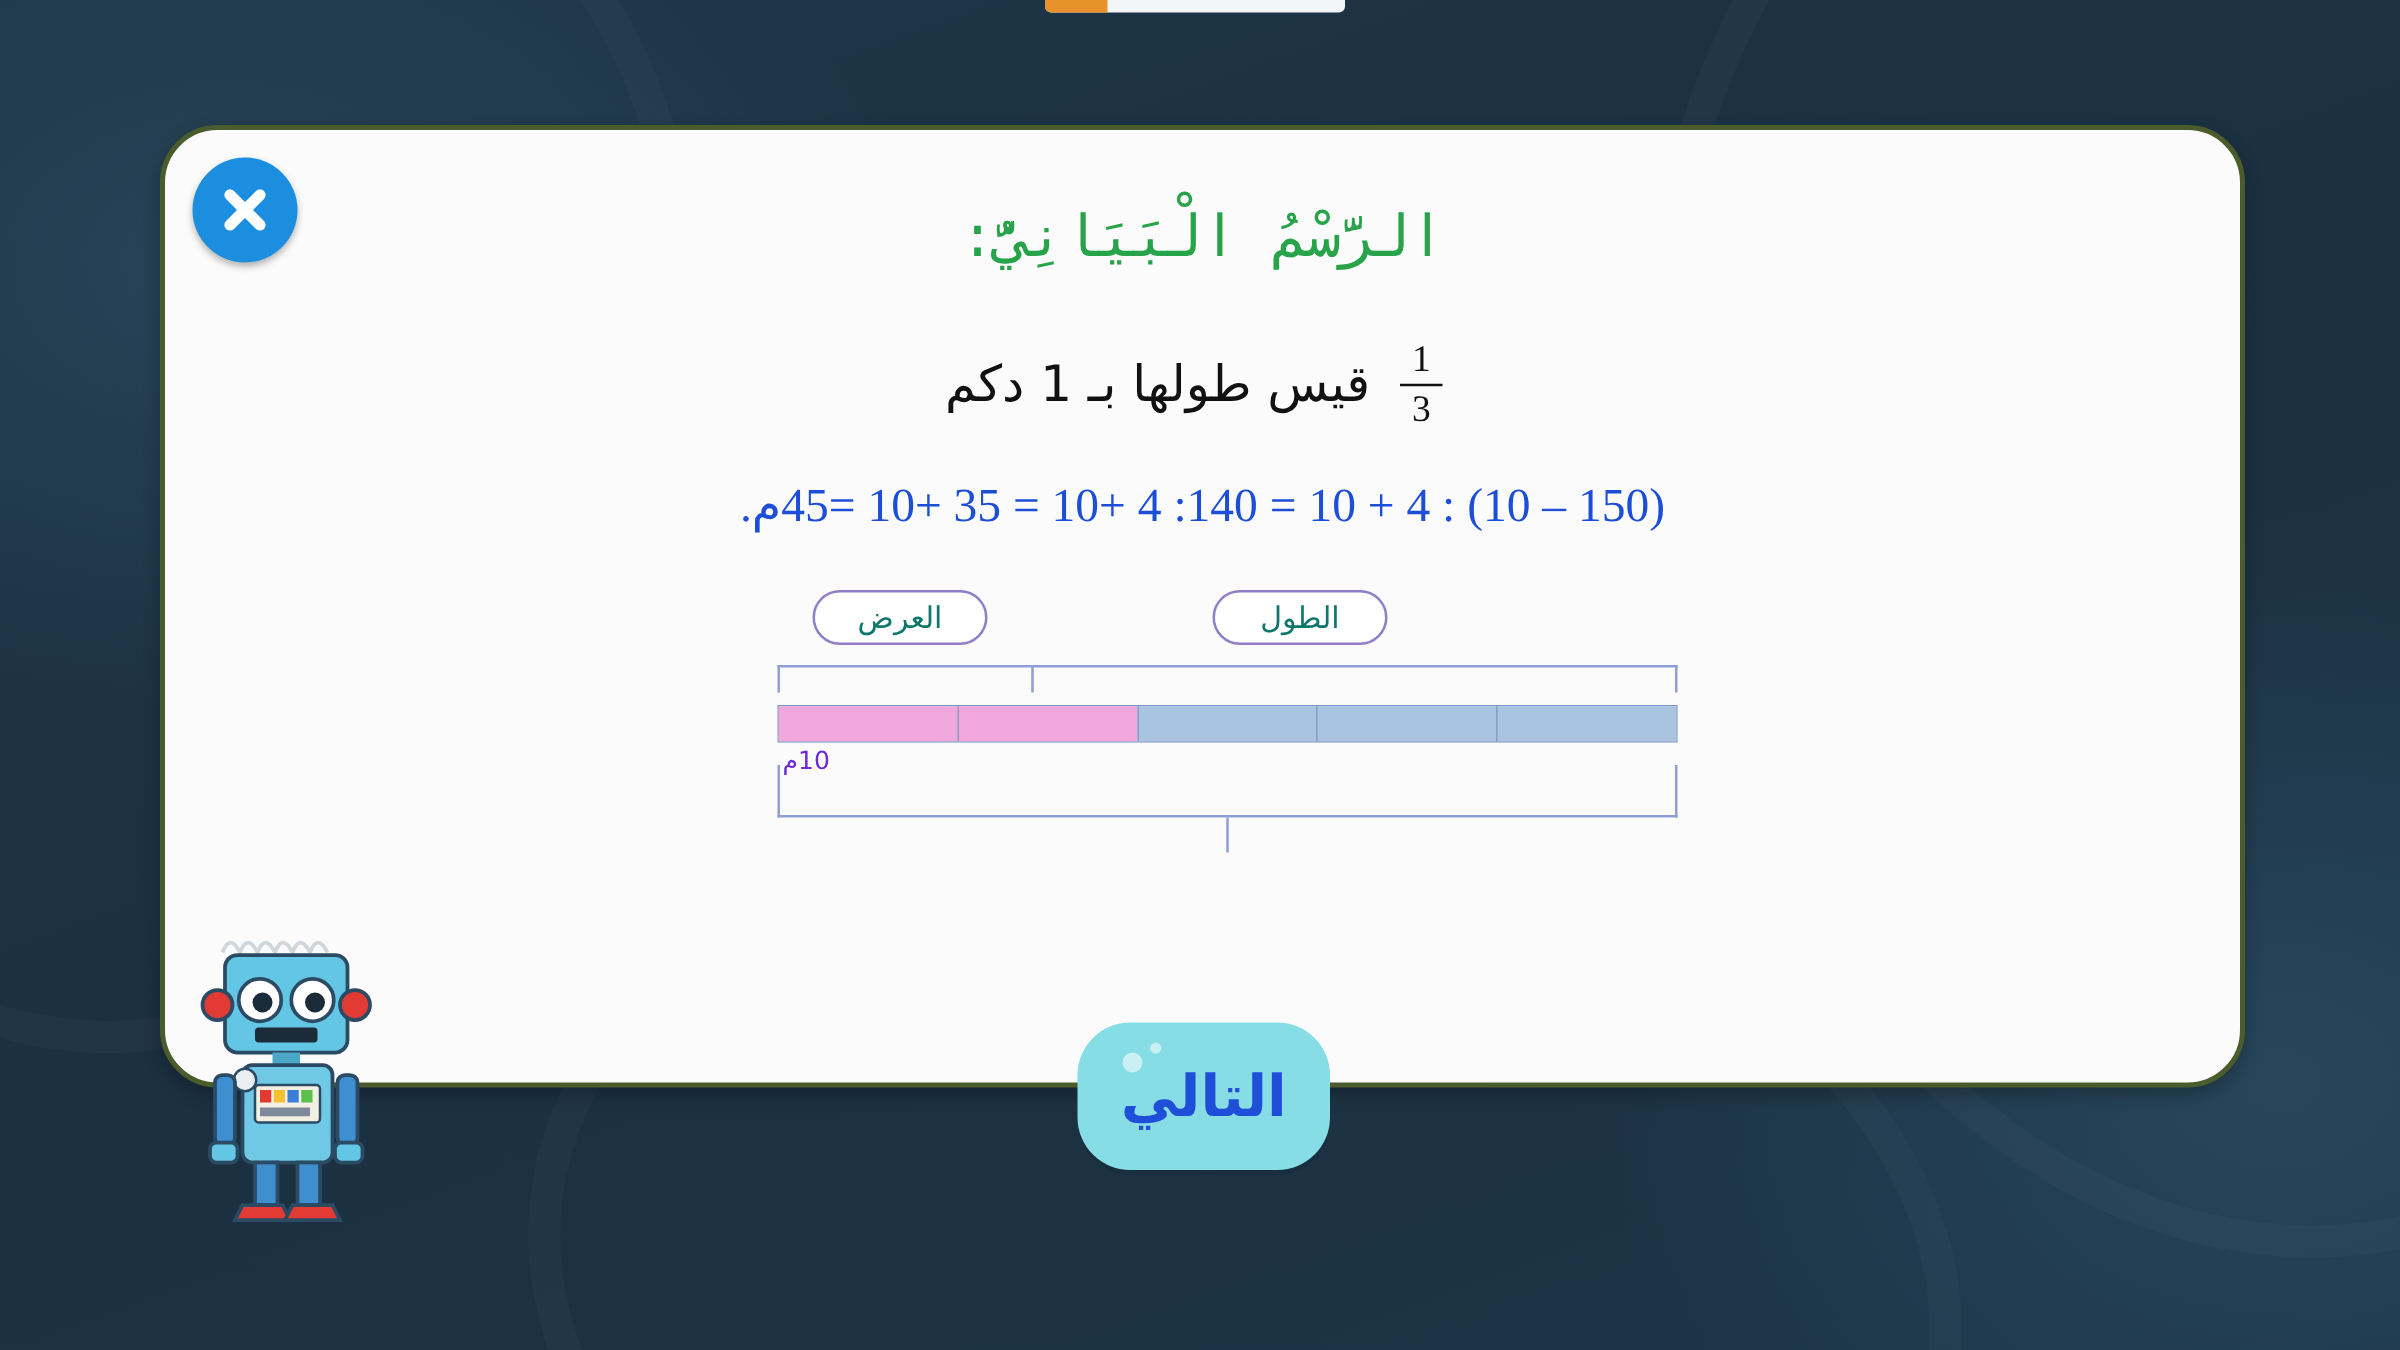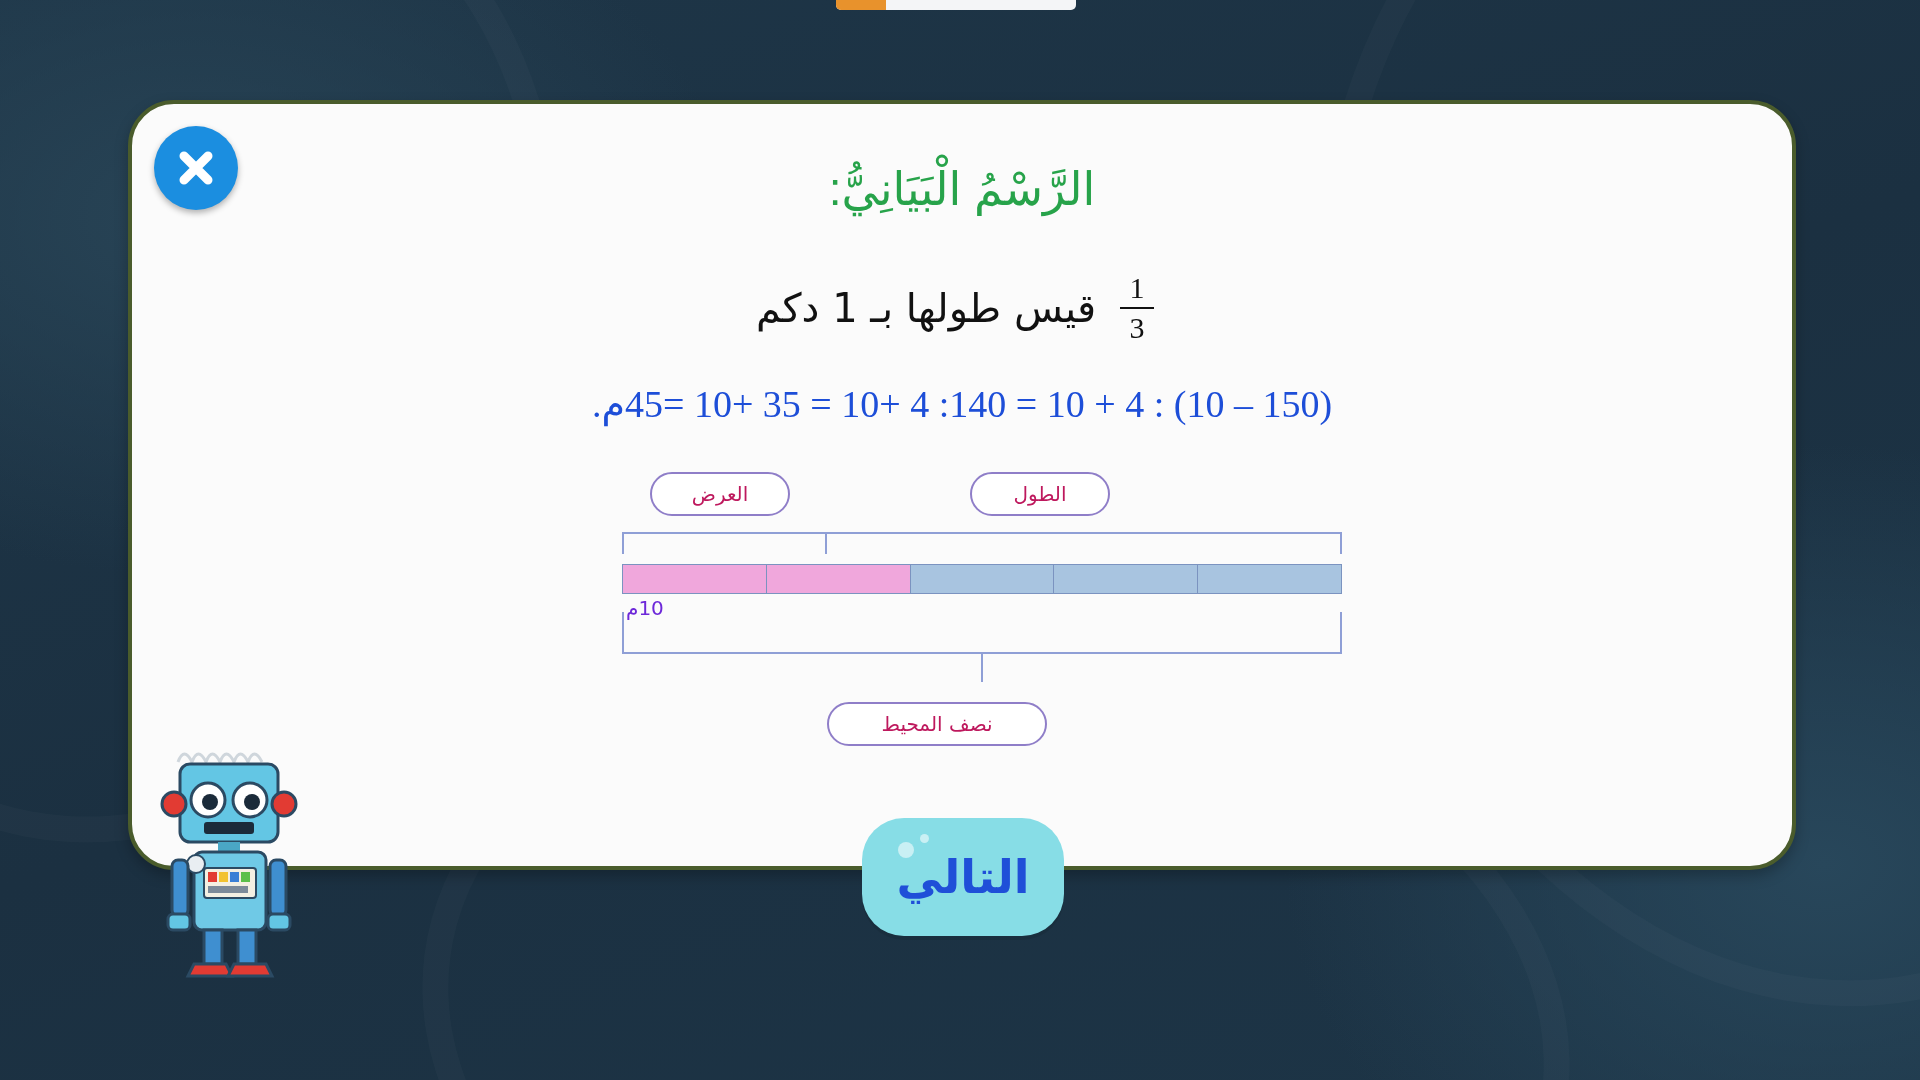--- a/index.html
+++ b/index.html
@@ -86,21 +86,21 @@
 
   
   .title {
     position: absolute;
     top: 58px;
     left: 0;
     width: 100%;
     text-align: center;
     color: #27a34a;
     font-size: 46px;
-    font-family: Liberation Sans, sans-serif;
+    font-family: Liberation Mono, monospace;
     direction: rtl;
     font-weight: 400;
   }
 
   
   .statement {
     position: absolute;
     top: 168px;
     left: 0;
     width: 100%;
@@ -149,22 +149,22 @@
   }
   .pill {
     position: absolute;
     background: #ffffff;
     border: 2px solid #8f7ec8;
     border-radius: 22px;
     height: 44px;
     display: flex;
     align-items: center;
     justify-content: center;
-    font-size: 20px;
-    color: #be185d;
+    font-size: 24px;
+    color: #0f766e;
     direction: rtl;
     padding: 0 18px;
     font-family: "DejaVu Sans", sans-serif;
     box-sizing: border-box;
   }
   .pill-width  { left: 38px;  top: 0;  width: 140px; }
   .pill-length { left: 358px; top: 0;  width: 140px; }
   .pill-half   { left: 215px; top: 230px; width: 220px; }
 
   
@@ -319,21 +319,20 @@
         <div class="seg seg-blue" style="flex:1"></div>
         <div class="seg seg-blue" style="flex:1"></div>
         <div class="seg seg-blue" style="flex:1"></div>
       </div>
 
       <div class="label-10">10م</div>
 
       <div class="bracket-bottom"></div>
       <div class="bracket-bottom-stem"></div>
 
-      <div class="pill pill-half">نصف المحيط</div>
     </div>
   </div>
 
   <button class="next-btn">
     <span class="bubble bb1"></span>
     <span class="bubble bb2"></span>
     <span>التالي</span>
   </button>
 
   <div class="robot">

